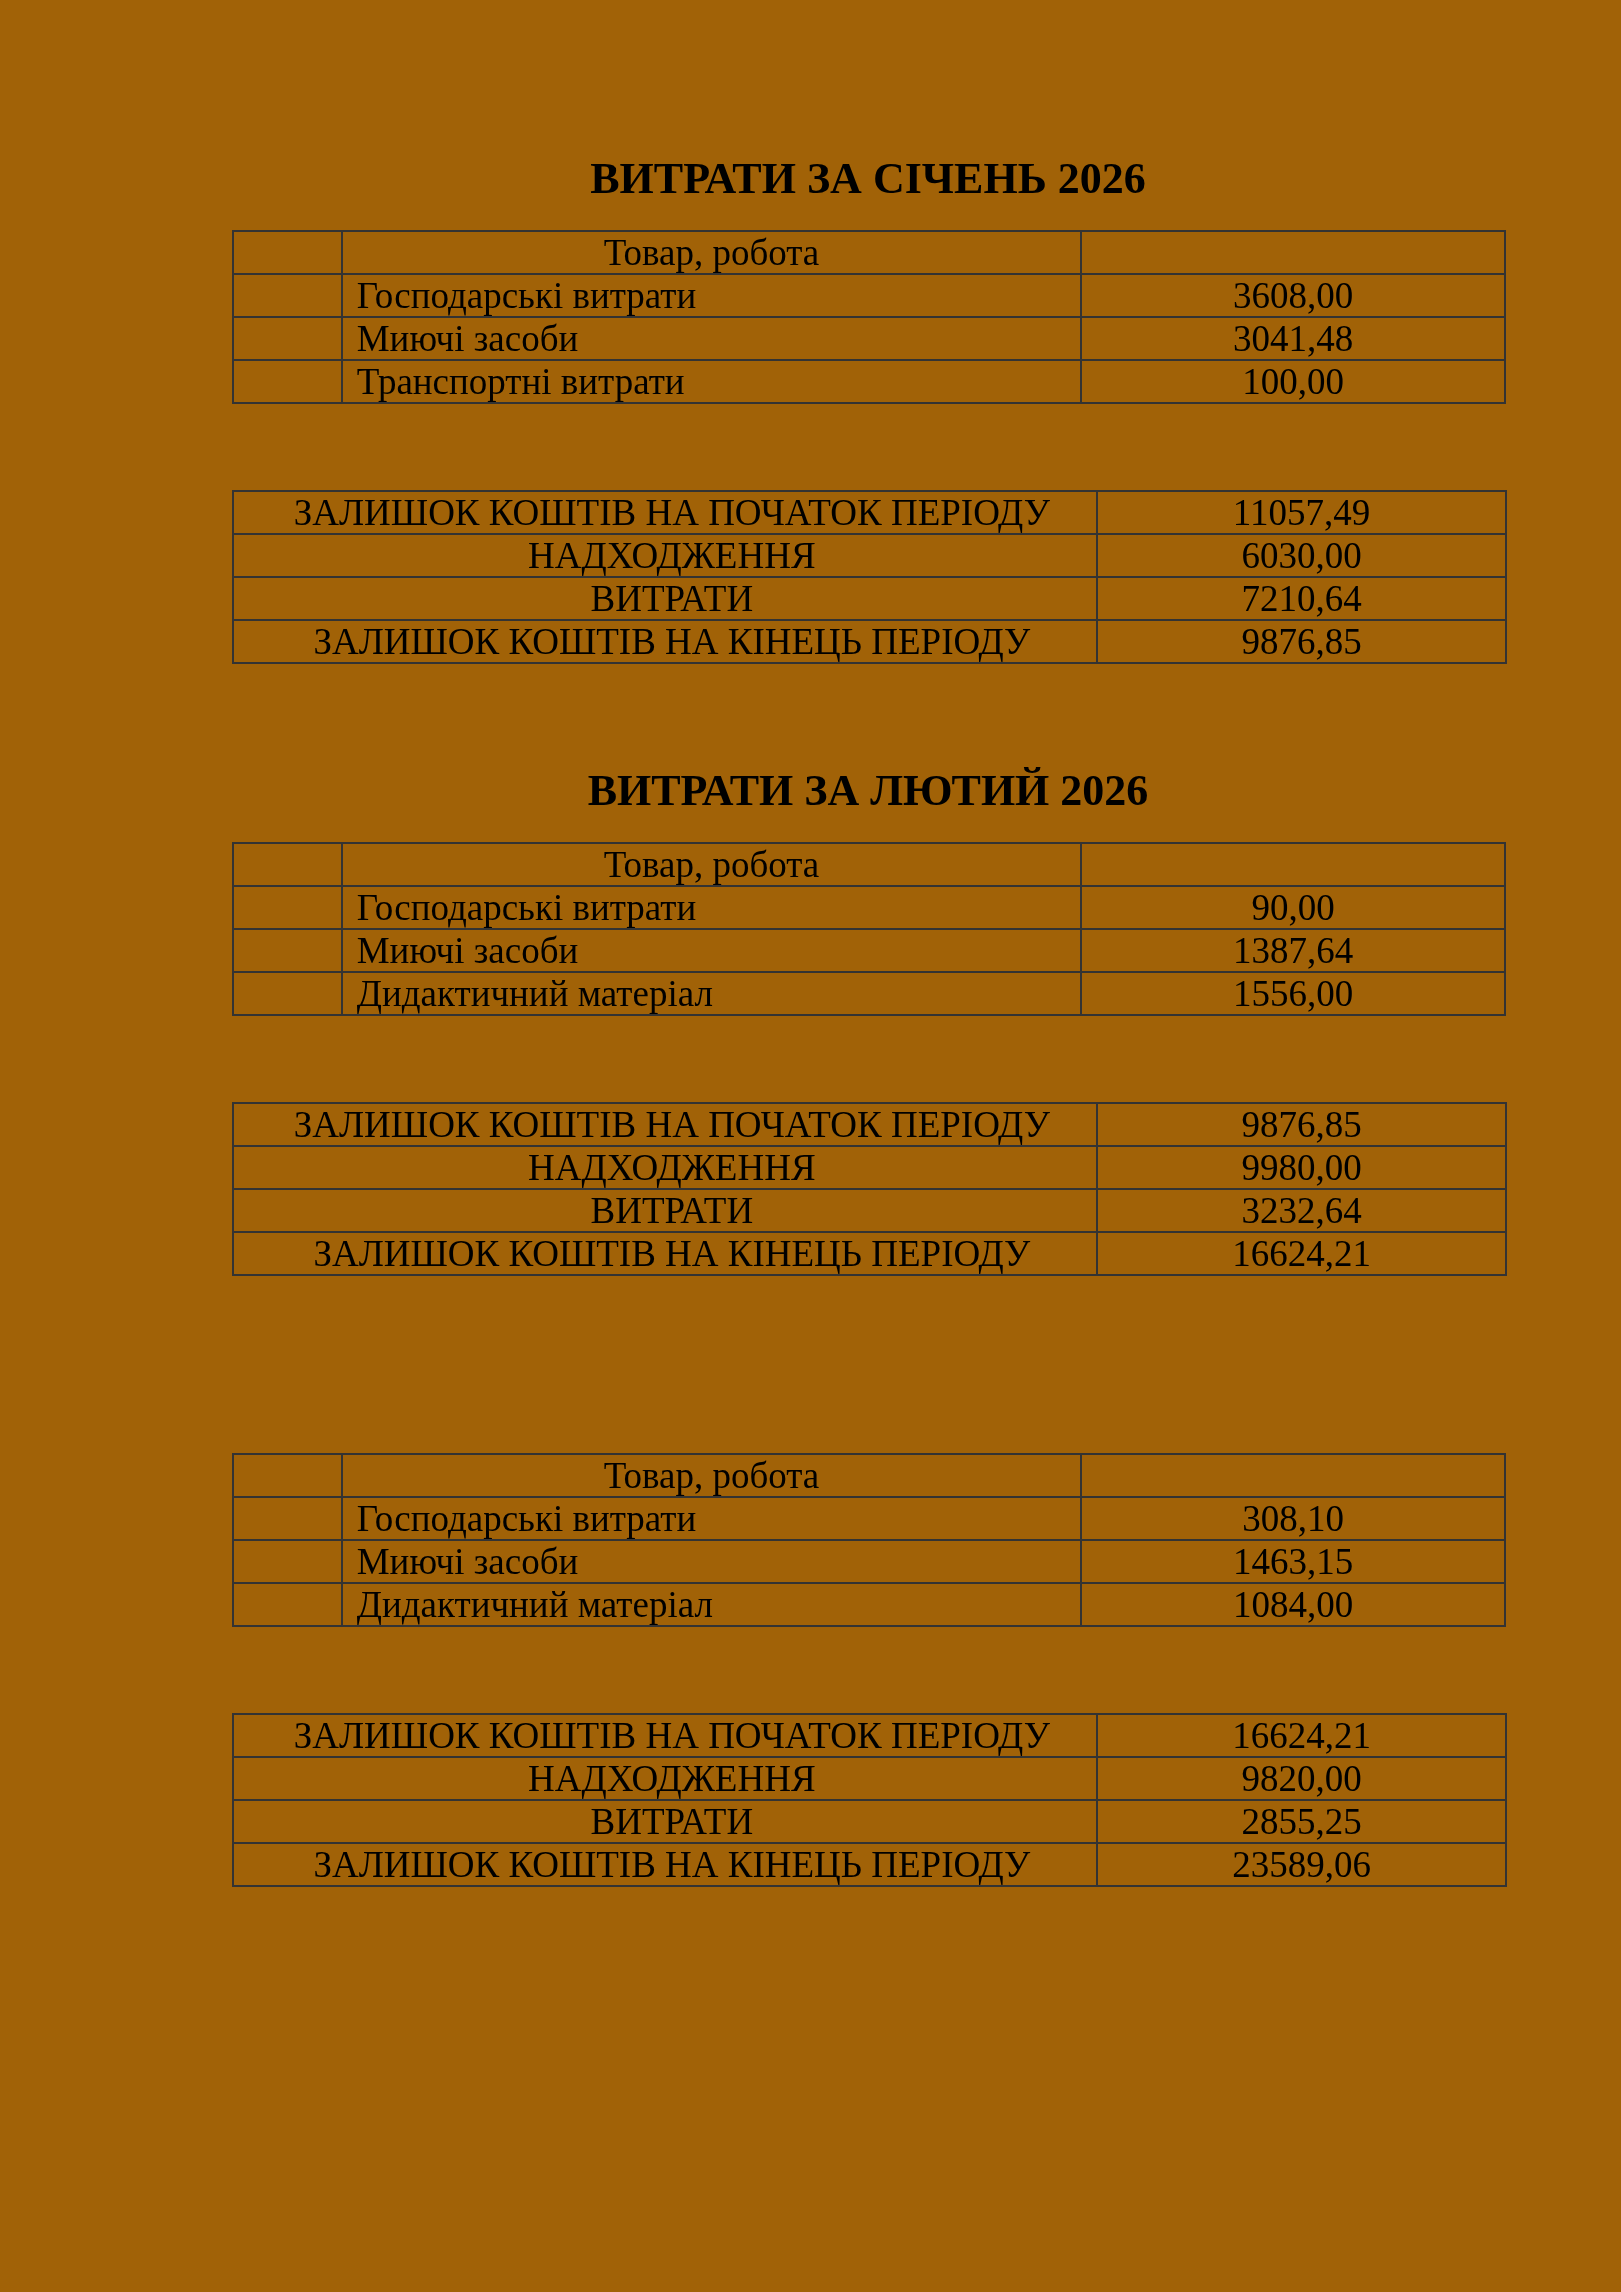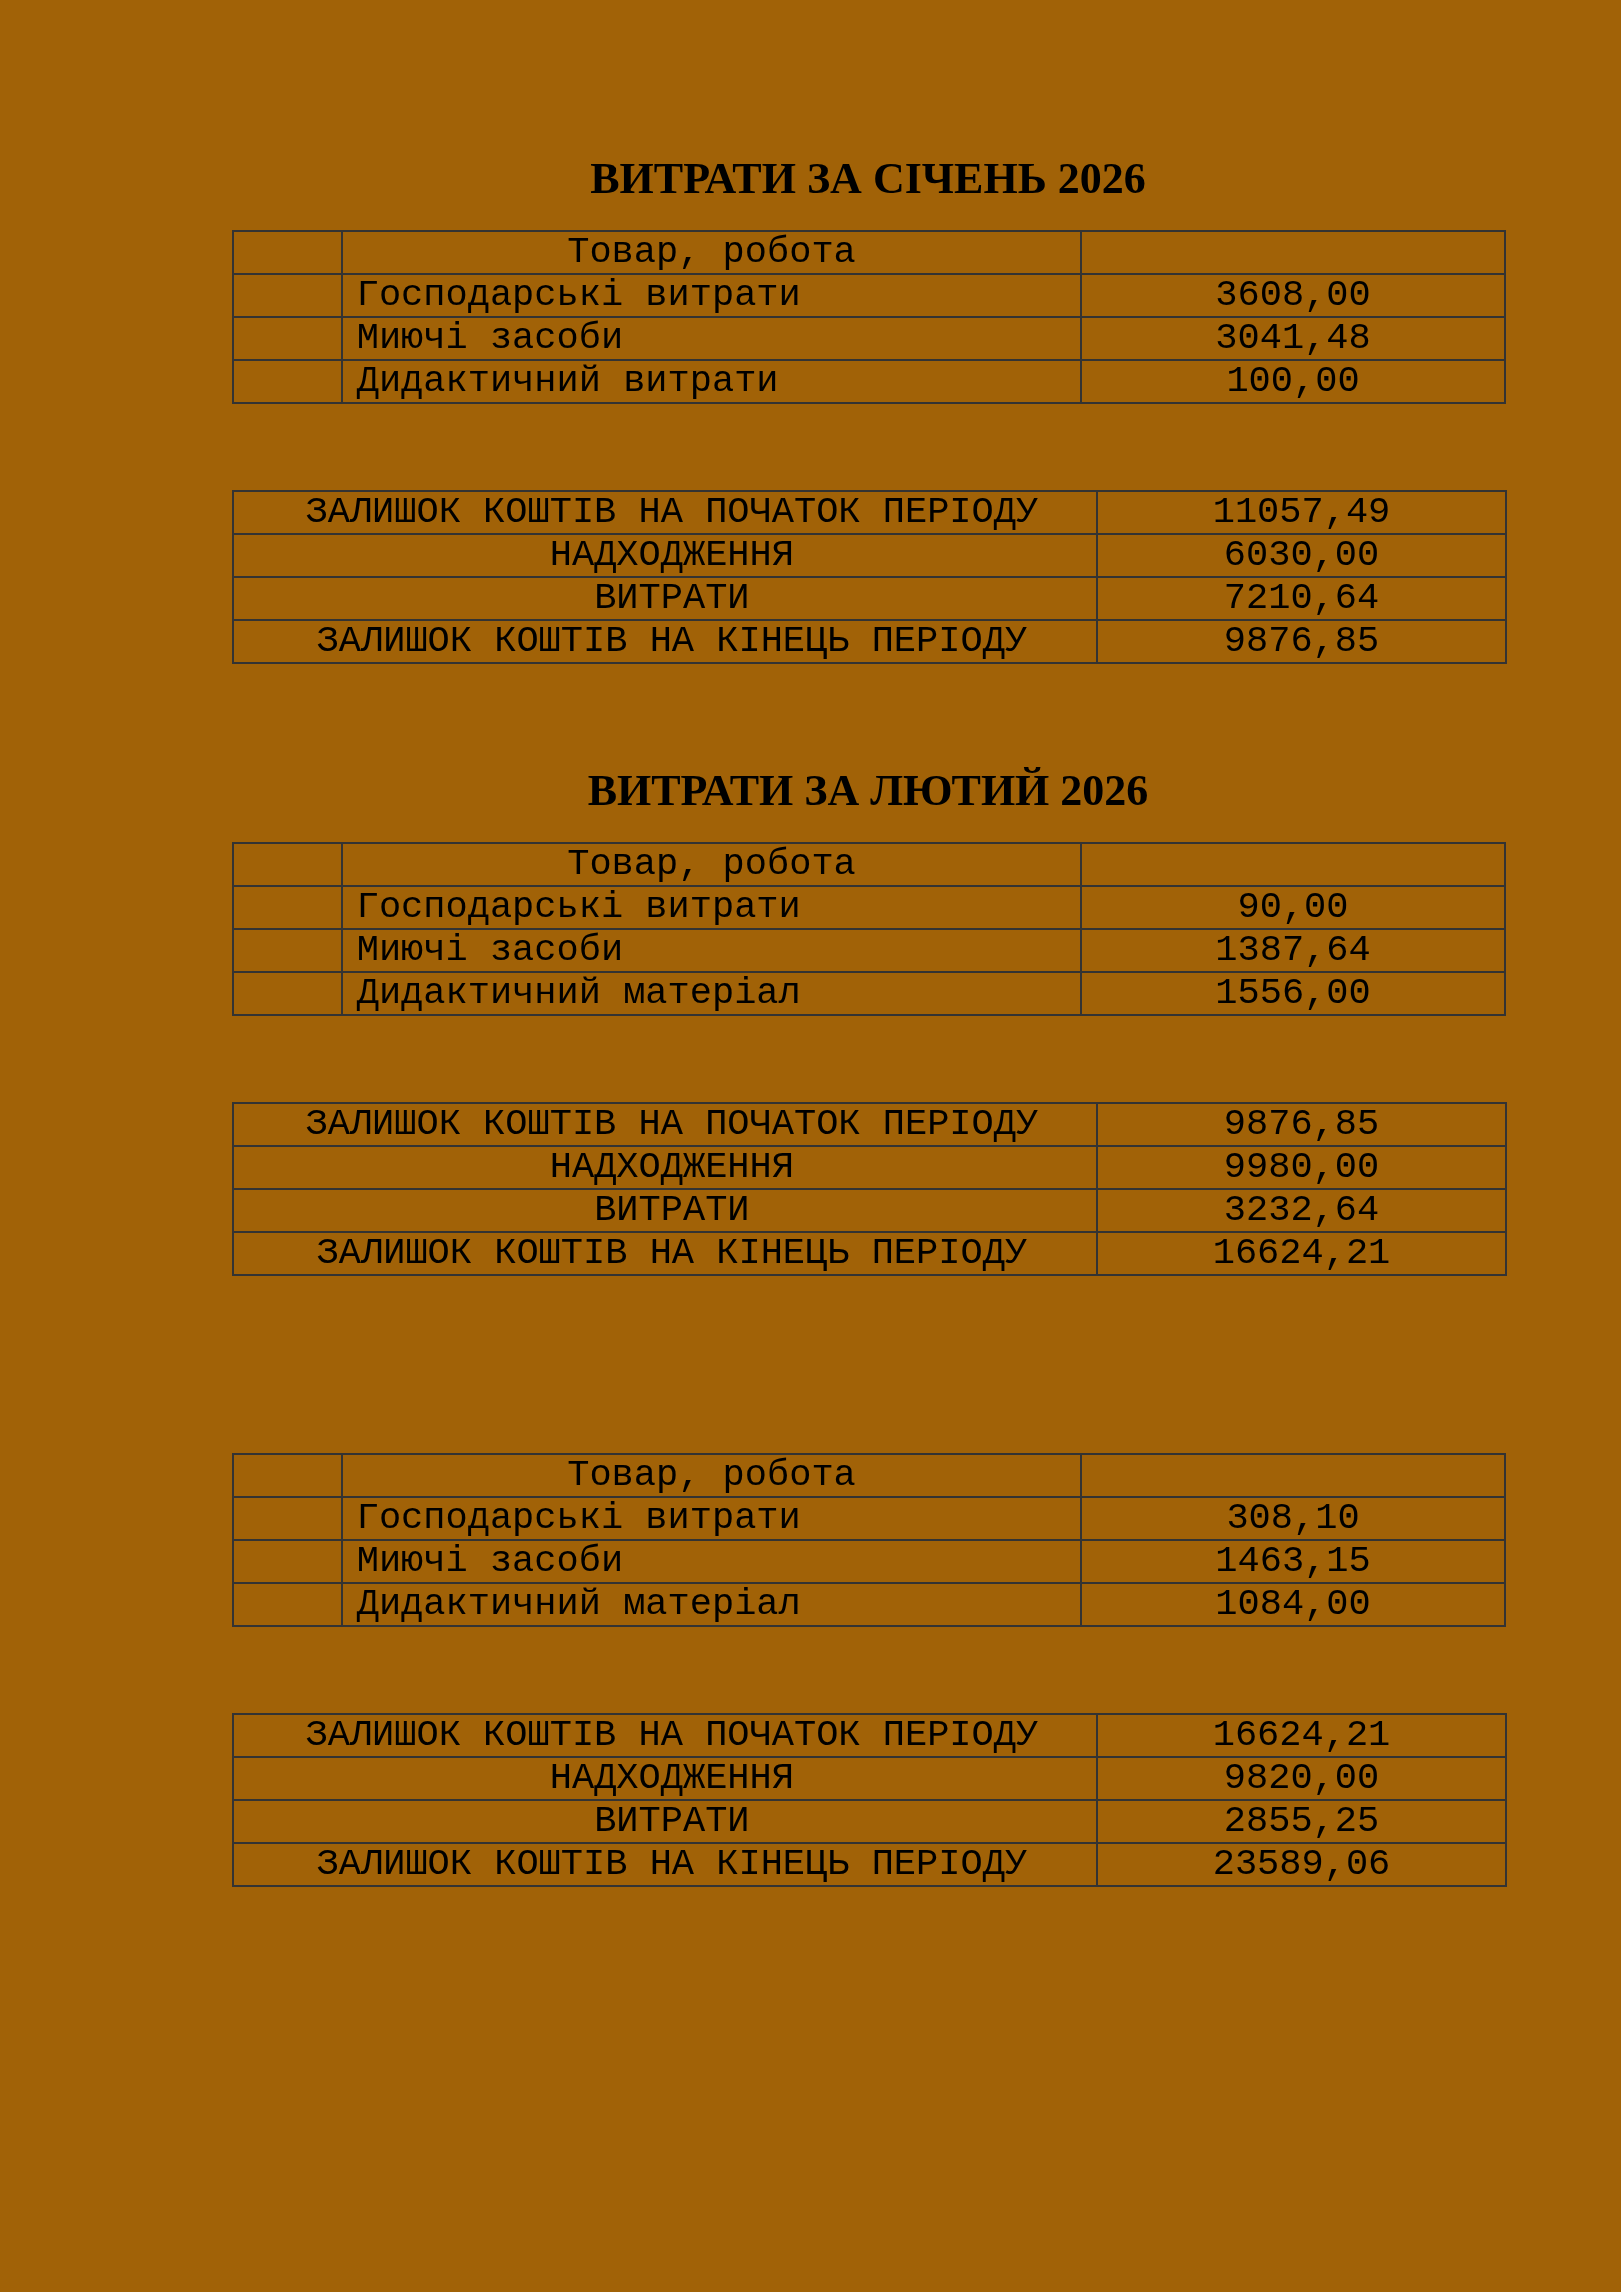--- a/index.html
+++ b/index.html
@@ -50,21 +50,20 @@
     }
     td {
       border: 2px solid #333333;
       height: 41px;
       padding: 0;
       font-size: 37px;
       line-height: 41px;
       white-space: nowrap;
       overflow: hidden;
       vertical-align: middle;
-      font-family: Liberation Mono, monospace;
     }
     .items-table { top: 81px; }
     .summary-table { top: 341px; }
     .col-num { width: 109px; }
     .col-name { width: 739px; }
     .col-val { width: 424px; }
     .col-slabel { width: 864px; }
     .col-sval { width: 409px; }
     .cell-name { padding-left: 13.7px; text-align: left; }
     .cell-header { text-align: center; }
@@ -96,21 +95,21 @@
         <td class="cell-name">Господарські витрати</td>
         <td class="cell-val">3608,00</td>
       </tr>
       <tr>
         <td></td>
         <td class="cell-name">Миючі засоби</td>
         <td class="cell-val">3041,48</td>
       </tr>
       <tr>
         <td></td>
-        <td class="cell-name">Дидактичний витрати</td>
+        <td class="cell-name">Транспортні витрати</td>
         <td class="cell-val">100,00</td>
       </tr>
     </tbody>
       </table>
     <table class="summary-table">
       <colgroup>
           <col class="col-slabel">
           <col class="col-sval">
         </colgroup>
       <tbody>

